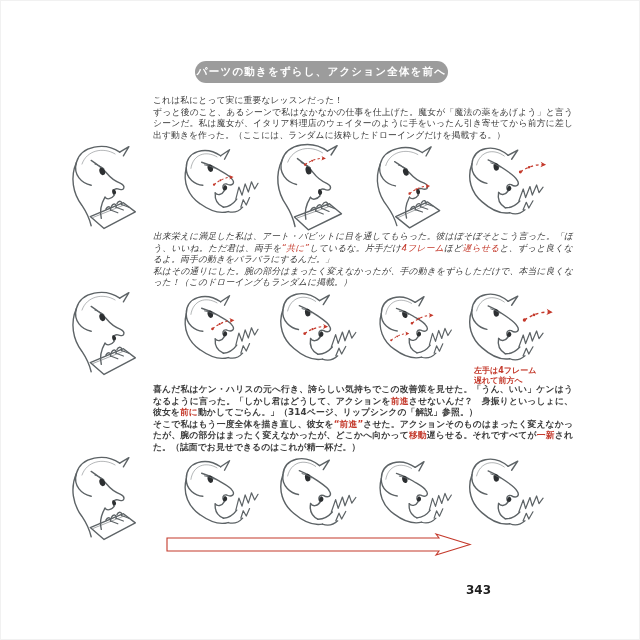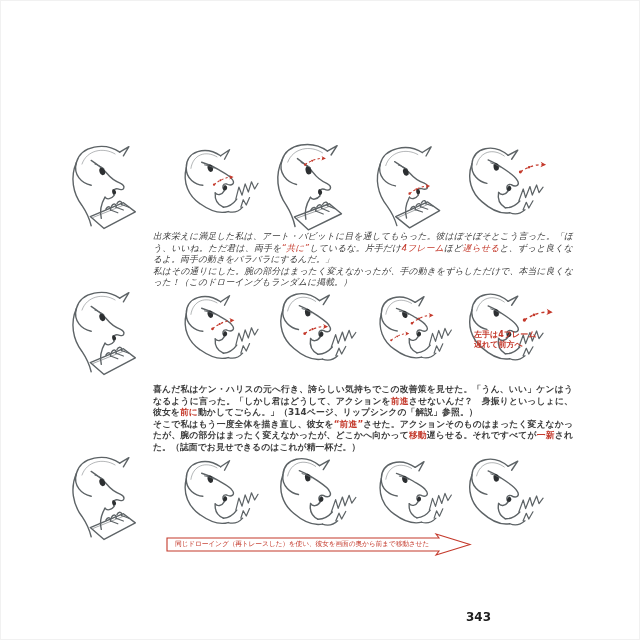--- a/index.html
+++ b/index.html
@@ -30,33 +30,33 @@
   #row3{top:452px;height:93px;}
   .frame{position:absolute;bottom:0;width:105px;height:92px;}
   .f1{left:58px;} .f2{left:168px;} .f3{left:264px;} .f4{left:362px;} .f5{left:452px;}
   .frame svg{display:block;width:105px;height:92px;}
   .frame:nth-child(2) svg{transform:rotate(-3deg);}
   .frame:nth-child(3) svg{transform:rotate(2deg) scale(1.04);}
   .frame:nth-child(4) svg{transform:rotate(-2deg) scale(.98);}
   .frame:nth-child(5) svg{transform:rotate(3deg) scale(1.02);}
   
   .note{
-    position:absolute;left:474px;top:330px;color:#c4392b;
+    position:absolute;left:474px;top:366px;color:#c4392b;
     font-size:8px;line-height:9.5px;font-weight:bold;white-space:pre-wrap;
   }
   
   .arrowbox{position:absolute;left:163px;top:531px;width:312px;height:27px;}
   .arrowbox svg{position:absolute;left:0;top:0;}
   .arrowbox .cap{
     position:absolute;left:8px;top:8px;width:262px;text-align:center;
     color:#c4392b;font-size:6.8px;letter-spacing:-.2px;white-space:nowrap;
   }
   .pageno{
     position:absolute;left:466px;top:583px;
-    font-size:12px;font-weight:bold;color:#1e1e1e;margin-top:27px;
+    font-size:12px;font-weight:bold;color:#1e1e1e;
   }
 </style>
 </head>
 <body>
 
 <div id="page">
 
   <svg width="0" height="0" style="position:absolute" aria-hidden="true">
     <defs>
       <g id="witchA" stroke="#5d6366" fill="none" stroke-width="1.5" stroke-linecap="round" stroke-linejoin="round">
@@ -90,21 +90,26 @@
       </g>
       <g id="redarc" stroke="#c4392b" fill="none" stroke-width="1.4">
         <path d="M64 40 C72 34 80 31 88 31" stroke-dasharray="3 3"></path>
         <path d="M91 31 l-6 -3 l1.8 3 l-1.8 3 Z" fill="#c4392b" stroke="none"></path>
         <circle cx="64" cy="40" r="1.6" fill="#c4392b" stroke="none"></circle>
         <circle cx="73" cy="34.5" r="1.3" fill="#c4392b" stroke="none"></circle>
       </g>
     </defs>
   </svg>
 
-
+  <div class="banner">
+    <span>パーツの動きをずらし、アクション全体を前へ</span>
+  </div>
+
+  <div class="para" id="para1"><span>これは私にとって実に重要なレッスンだった！
+ずっと後のこと、あるシーンで私はなかなかの仕事を仕上げた。魔女が「魔法の薬をあげよう」と言うシーンだ。私は魔女が、イタリア料理店のウェイターのように手をいったん引き寄せてから前方に差し出す動きを作った。（ここには、ランダムに抜粋したドローイングだけを掲載する。）</span></div>
 
   <div class="row" id="row1">
     <div class="frame f1">
       <svg viewBox="0 0 100 100">
           <use href="#witchA"></use>
         </svg>
       </div>
     <div class="frame f2">
       <svg viewBox="0 0 100 100">
           <use href="#witchB"></use>
@@ -198,18 +203,17 @@
       <svg viewBox="0 0 100 100">
           <use href="#witchB"></use>
         </svg>
       </div>
   </div>
 
   <div class="arrowbox">
     <svg width="312" height="27" viewBox="0 0 312 27">
       <path d="M4 7 H276 L273 3 L307 13.5 L273 24 L276 20 H4 Z" fill="none" stroke="#c4392b" stroke-width="1.1"></path>
     </svg>
-    <div class="cap">同じドローイング（再トレースした）を使い、彼女を画面の奥から前まで移動させた</div>
   </div>
 
   <div class="pageno">343</div>
 
 </div>
 
 </body></html>

